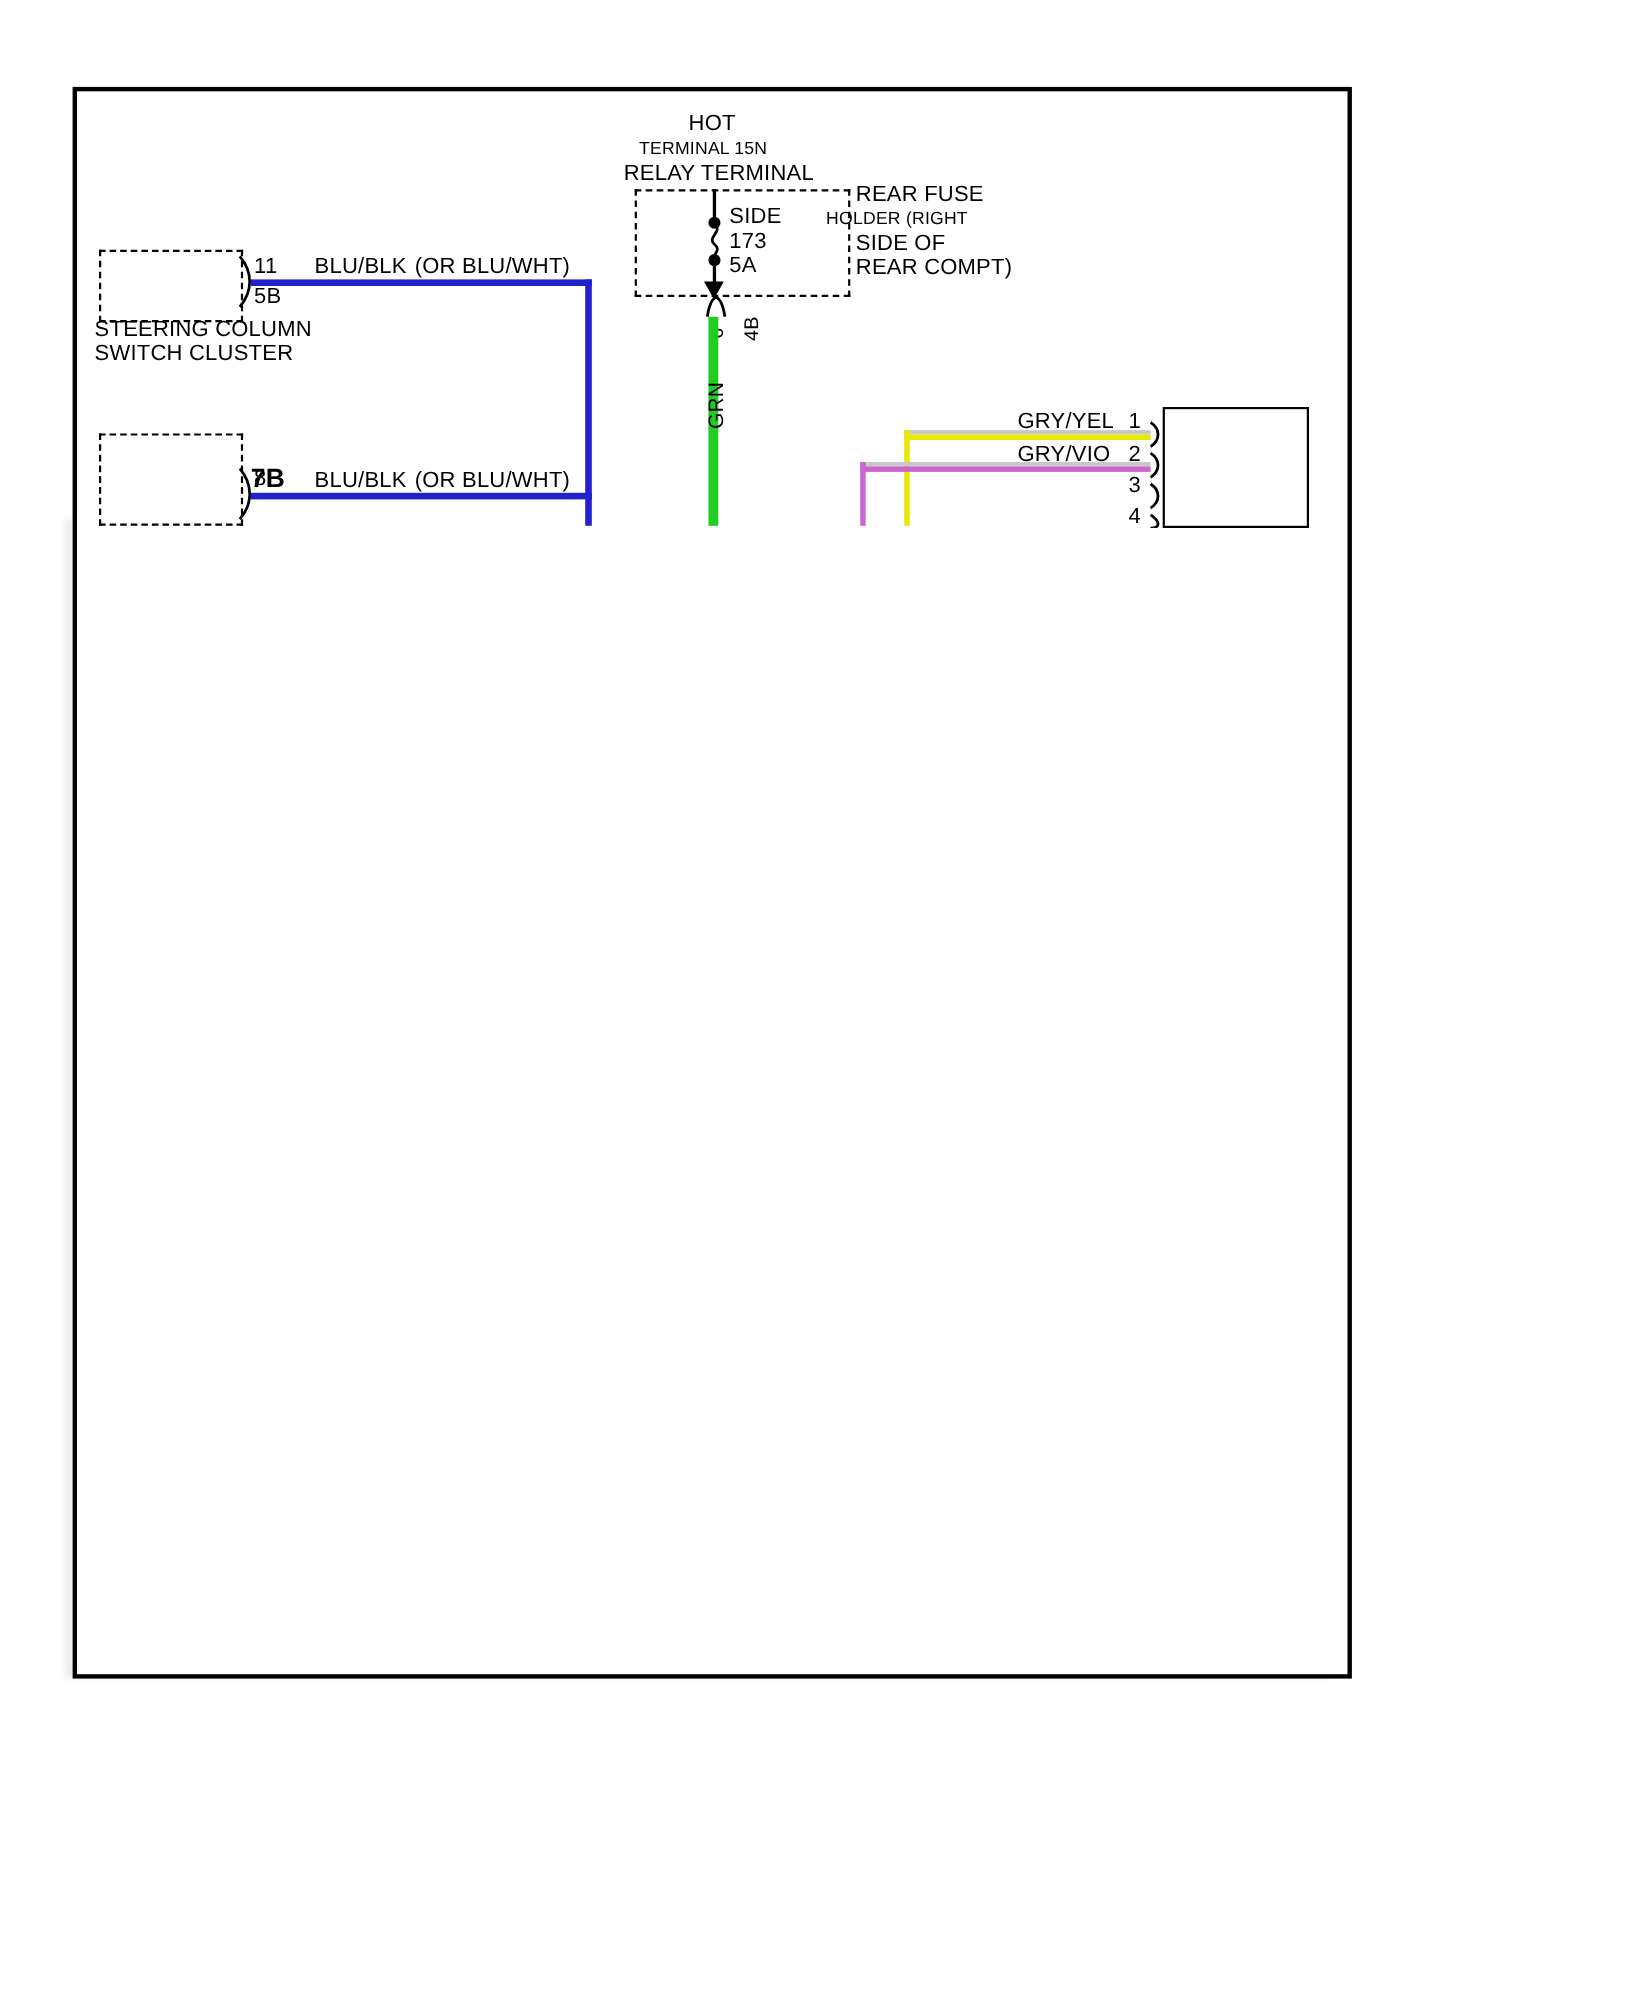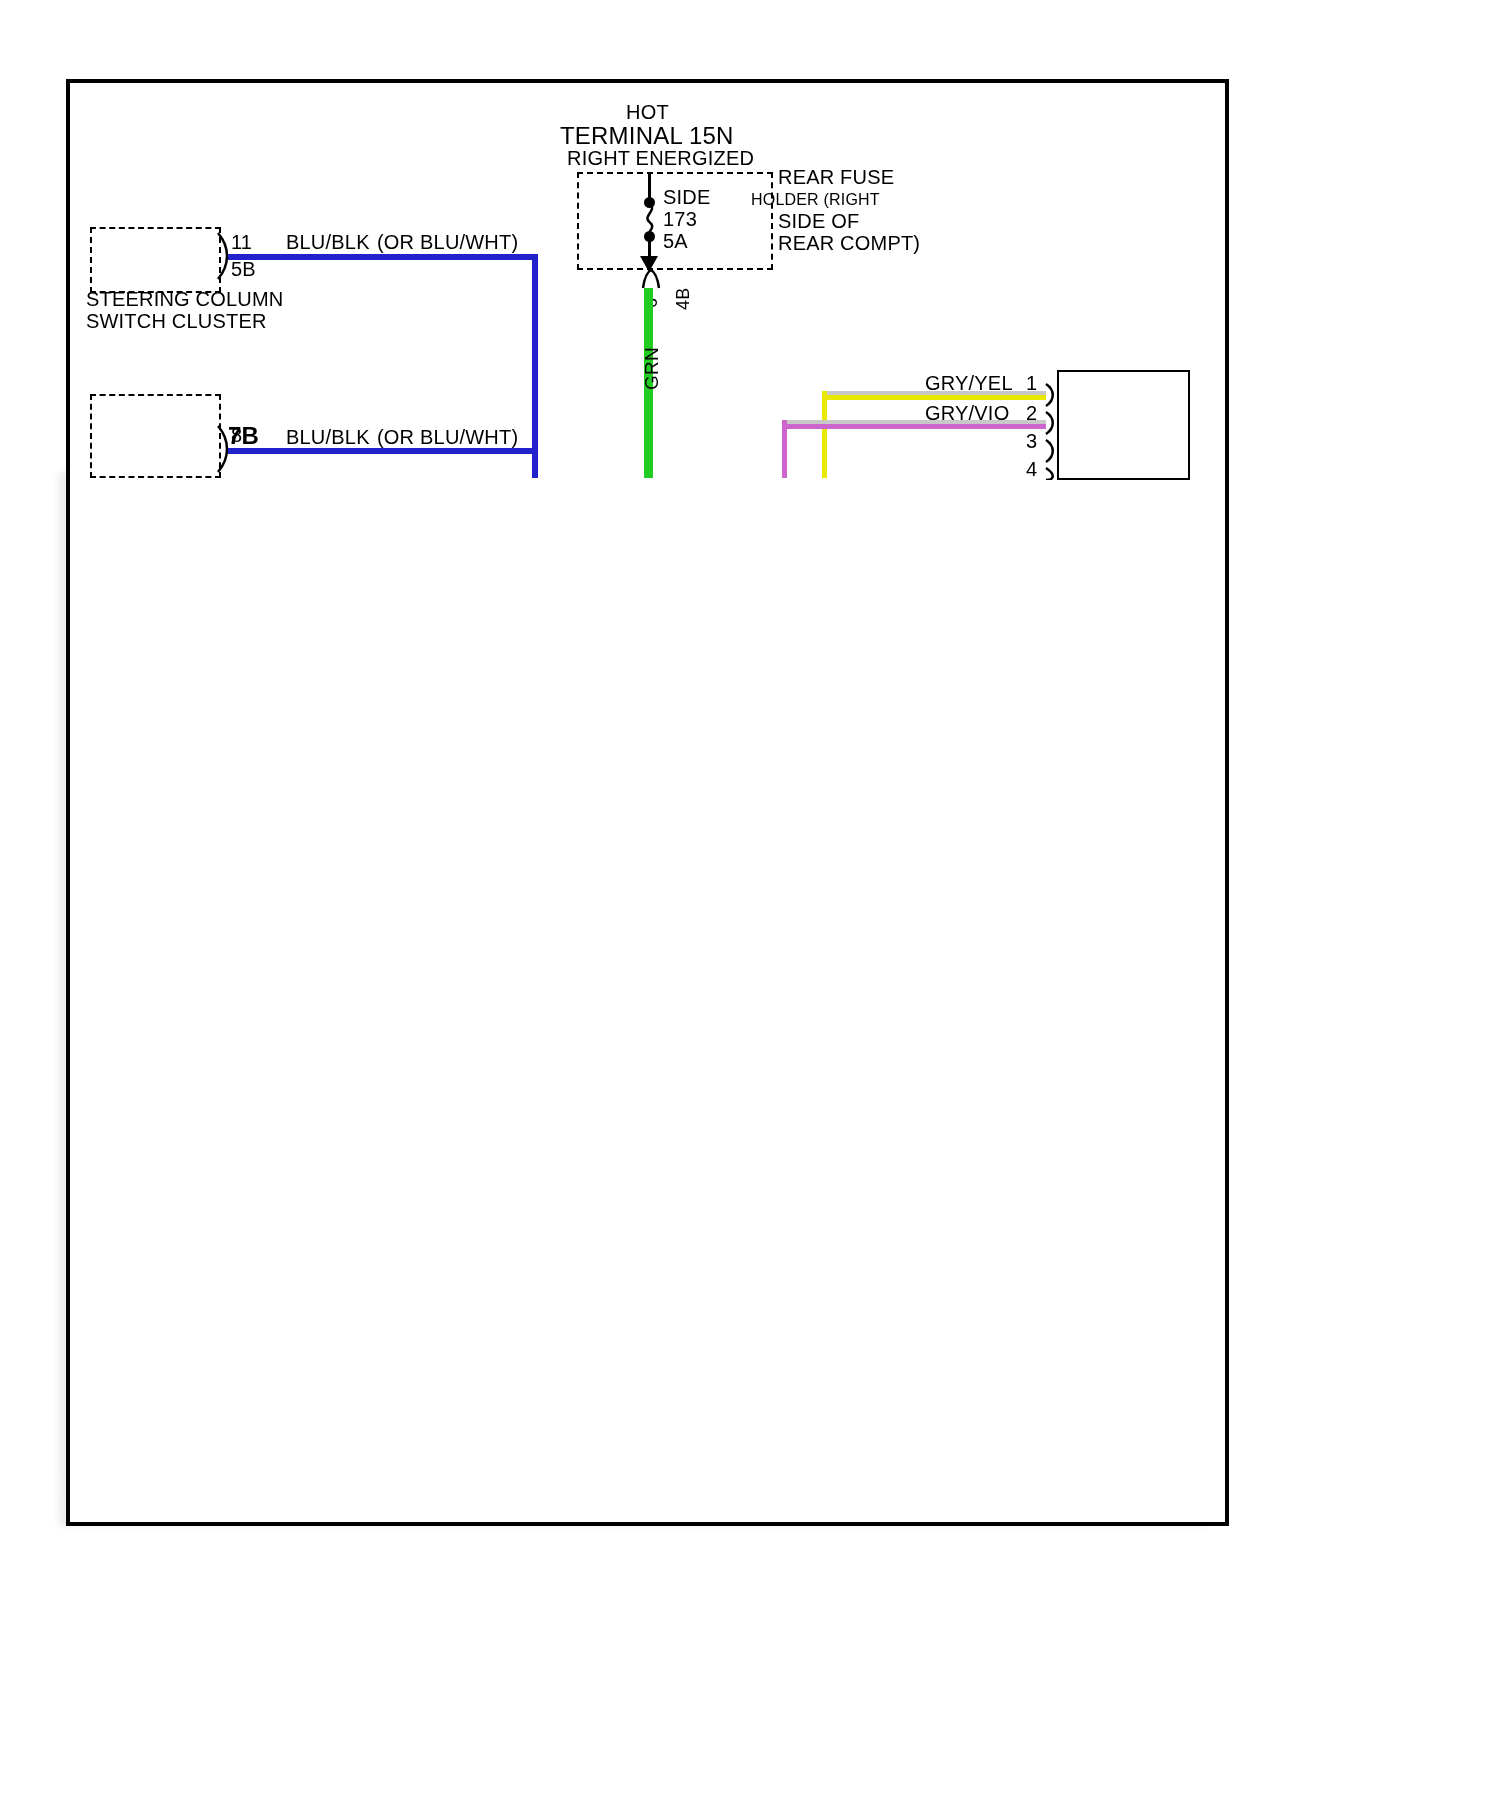--- a/index.html
+++ b/index.html
@@ -331,22 +331,22 @@
       <div class="b-txt" style="left:986px; top:894px;"><span>(LEFT CORNER OF</span></div>
       <div class="b-txt" style="left:1000px; top:915px;"><span>REAR BUMPER)</span></div>
 
       <div class="watermark" style="left:22px; top:1002px;"><span>DiagramData.com</span></div>
     </div>
   </div>
 
   <div id="frame"></div>
 
   <div class="txt" style="left:626px; top:101px; font-size:20px;"><span>HOT</span></div>
-  <div class="txt" style="left:560px; top:124px; font-size:24px;"><span>TERMINAL 15N</span></div>
-  <div class="txt" style="left:567px; top:147px; font-size:20px;"><span>RIGHT ENERGIZED</span></div>
+  <div class="txt" style="left:581px; top:124px; font-size:16px;"><span>TERMINAL 15N</span></div>
+  <div class="txt" style="left:567px; top:147px; font-size:20px;"><span>RELAY TERMINAL</span></div>
 
   <div class="dash-box" style="left:577px; top:172px; width:196px; height:98px;"></div>
 
   <div class="wire" style="left:648px; top:172px; width:2.5px; height:30px;"></div>
   <div class="dot" style="left:644px; top:197px;"></div>
   <svg class="fuse-squig" style="left:640px; top:204px;" width="24" height="32" viewBox="0 0 24 32">
     <path d="M9.5 0 C 18 6, 2 12, 9.5 18 C 17 24, 6 28, 9.5 32" stroke="#000" stroke-width="2.5" fill="none"></path>
   </svg>
   <div class="dot" style="left:644px; top:231px;"></div>
   <div class="wire" style="left:648px; top:238px; width:2.5px; height:30px;"></div>

